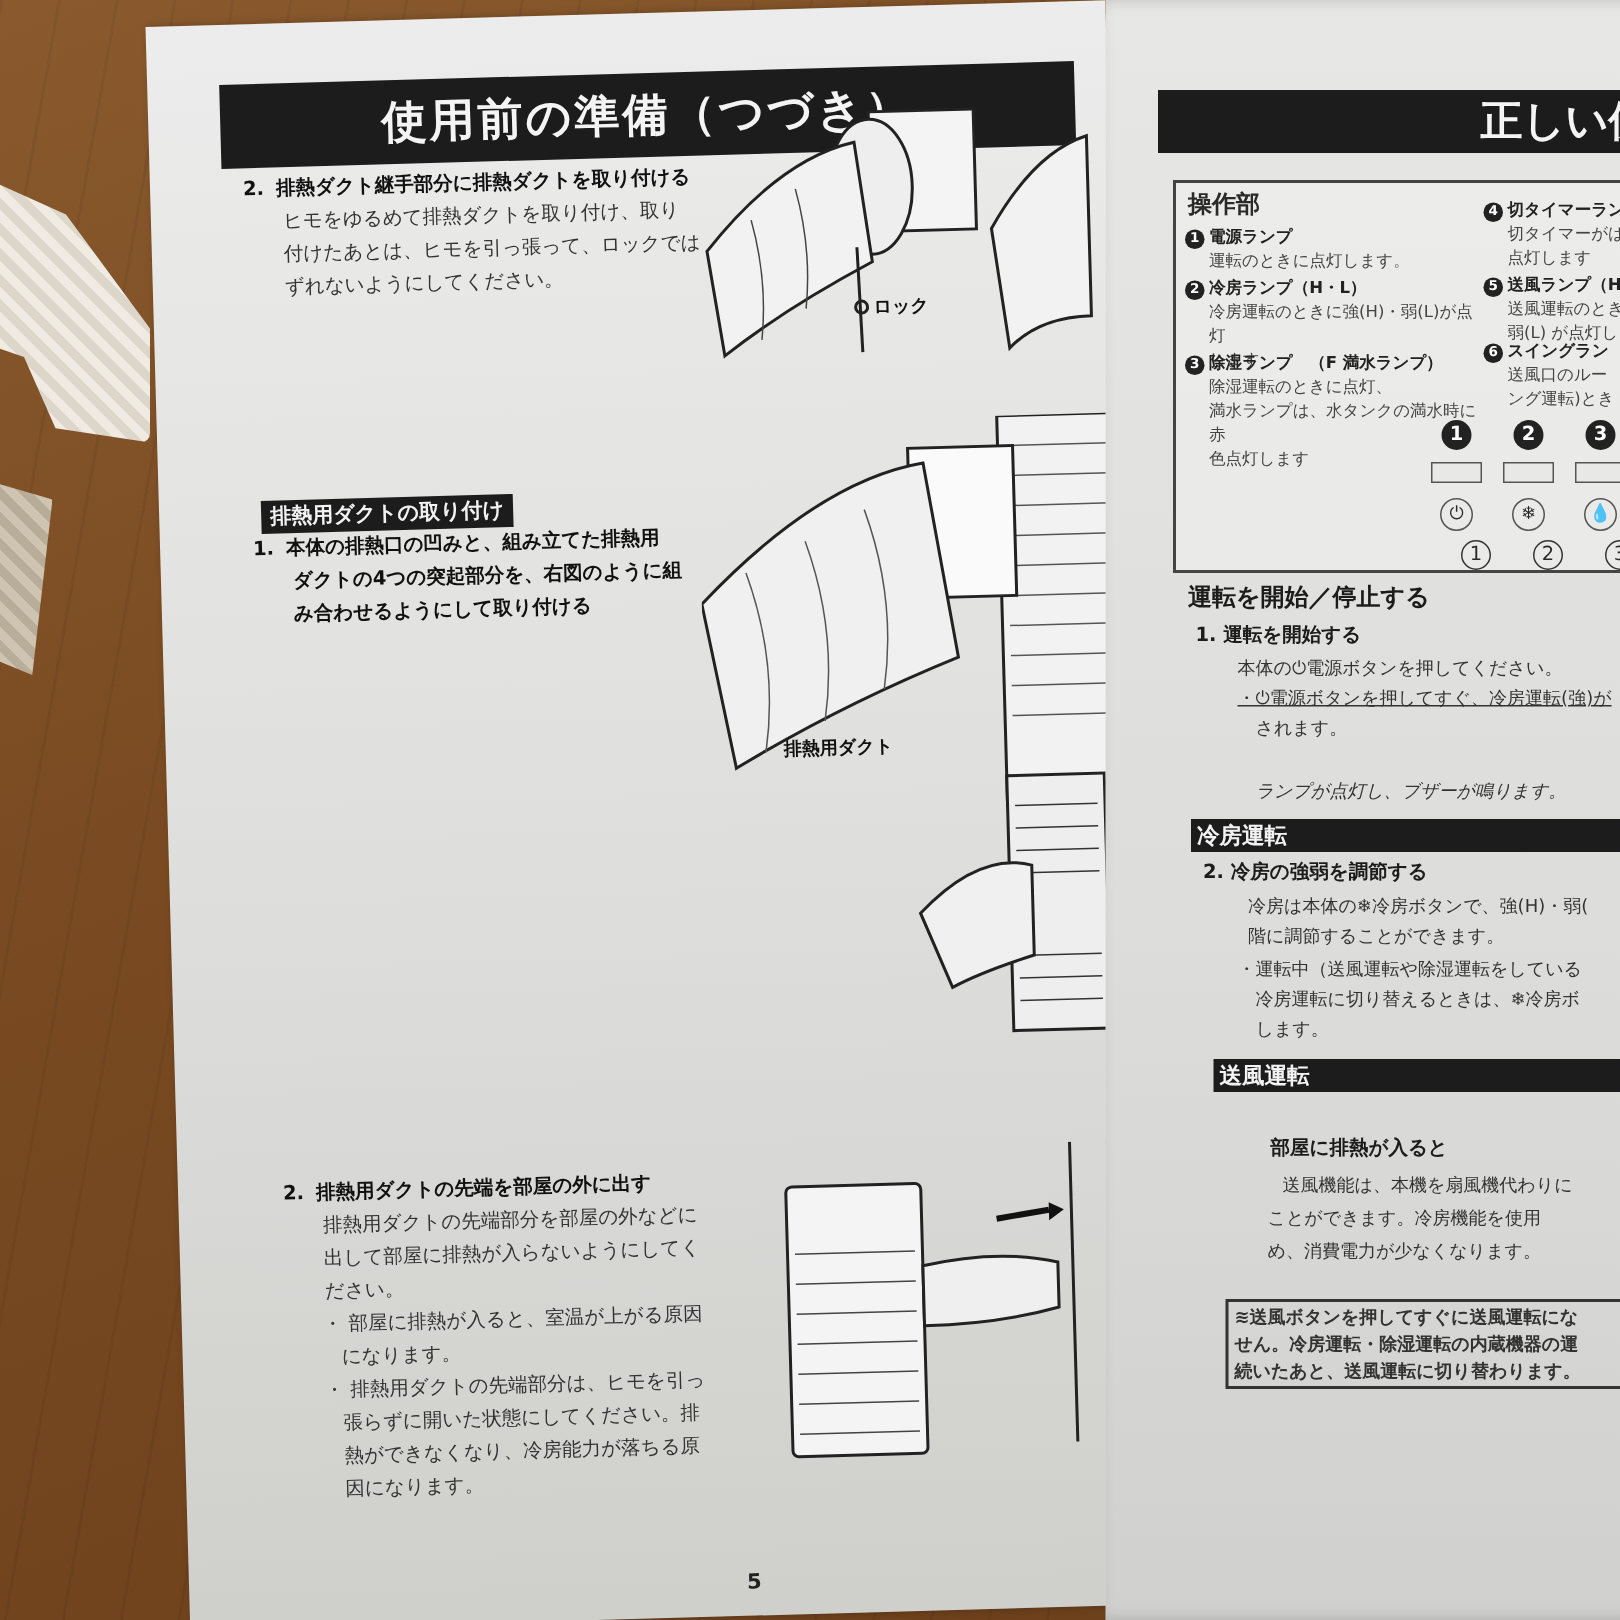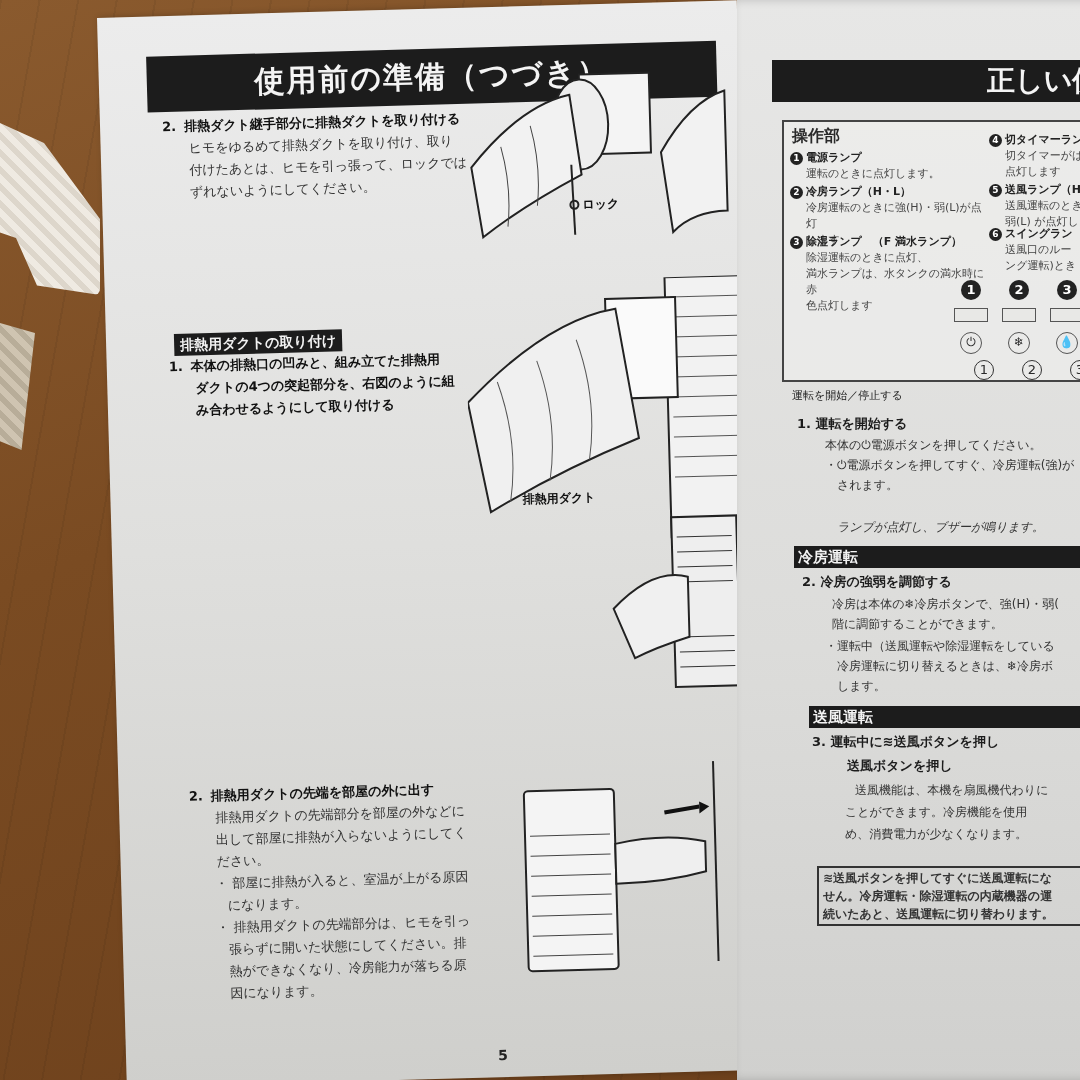--- a/index.html
+++ b/index.html
@@ -76,21 +76,21 @@
   .lamp .ld { padding-left: 16px; }
   .diag-item { position: absolute; width: 46px; text-align: center; }
   .diag-badge {
     width: 20px; height: 20px; border-radius: 50%; background: #222; color: #fff;
     font-size: 13px; font-weight: bold; line-height: 20px; margin: 0 auto;
   }
   .diag-lamp { width: 34px; height: 14px; border: 1.5px solid #555; margin: 8px auto 0; background: #e8e8e6; }
   .diag-btn { width: 22px; height: 22px; border: 1.5px solid #555; border-radius: 50%; margin: 10px auto 0; font-size: 12px; line-height: 19px; }
   .diag-circle { width: 20px; height: 20px; border: 1.5px solid #333; border-radius: 50%; margin: 6px 0 0 26px; font-size: 13px; line-height: 17px; }
 
-  .r-h2 { position: absolute; font-size: 11px; font-weight: normal; color: #1c1c1c; }
+  .r-h2 { position: absolute; font-size: 16px; font-weight: bold; color: #1c1c1c; }
   .r-h3 { position: absolute; font-size: 13px; font-weight: bold; color: #1c1c1c; line-height: 23px; }
   .r-p { position: absolute; font-size: 12px; line-height: 20px; color: #333; white-space: nowrap; }
   .r-bar {
     position: absolute; left: 57px; width: 330px; height: 22px; background: #1c1c1c; color: #f3f3f3;
     font-size: 15px; font-weight: bold; padding-left: 4px; line-height: 22px;
   }
   .note-box {
     position: absolute; left: 80px; top: 866px; width: 300px; height: 60px;
     border: 2px solid #333; font-size: 12px; line-height: 18px; padding: 1px 4px; font-weight: bold; color: #333; white-space: nowrap; overflow: hidden;
   }
@@ -245,35 +245,34 @@
       <div class="diag-lamp"></div>
       <div class="diag-btn">💧</div>
       <div class="diag-circle">3</div>
     </div>
 
   </div>
 
   <div class="r-h2" style="left:55px; top:388px;">運転を開始／停止する</div>
   <div class="r-h3" style="left:60px; top:412px;">1.  運転を開始する</div>
   <div class="r-p" style="left:88px; top:435px;">本体の⏻電源ボタンを押してください。</div>
-  <div class="r-p" style="left:88px; top:455px;">・⏻電源ボタンを押してすぐ、冷房運転(強)が</div>
+  <div class="r-p" style="left:88px; top:455px;text-decoration:underline;">・⏻電源ボタンを押してすぐ、冷房運転(強)が</div>
   <div class="r-p" style="left:88px; top:475px;">　されます。</div>
   <div class="r-p" style="left:88px; top:517px;font-style:italic;">　ランプが点灯し、ブザーが鳴ります。</div>
 
   <div class="r-bar" style="top:546px;">冷房運転</div>
   <div class="r-h3" style="left:65px; top:570px;">2.  冷房の強弱を調節する</div>
   <div class="r-p" style="left:95px; top:594px;">冷房は本体の❄冷房ボタンで、強(H)・弱(</div>
   <div class="r-p" style="left:95px; top:614px;">階に調節することができます。</div>
   <div class="r-p" style="left:88px; top:636px;">・運転中（送風運転や除湿運転をしている</div>
   <div class="r-p" style="left:88px; top:656px;">　冷房運転に切り替えるときは、❄冷房ボ</div>
   <div class="r-p" style="left:88px; top:676px;">　します。</div>
 
   <div class="r-bar" style="top:706px; left:72px;">送風運転</div>
-  <div class="r-h3" style="left:75px; top:730px;">3.  運転中に≋送風ボタンを押し</div>
-  <div class="r-h3" style="left:110px; top:754px;">送風ボタンを押し</div>
+  <div class="r-h3" style="left:110px; top:754px;">部屋に排熱が入ると</div>
   <div class="r-p" style="left:108px; top:780px;margin-left:10px;">送風機能は、本機を扇風機代わりに</div>
   <div class="r-p" style="left:108px; top:802px;">ことができます。冷房機能を使用</div>
   <div class="r-p" style="left:108px; top:824px;">め、消費電力が少なくなります。</div>
 
   <div class="note-box">
     <div>≋送風ボタンを押してすぐに送風運転にな</div>
     <div>せん。冷房運転・除湿運転の内蔵機器の運</div>
     <div>続いたあと、送風運転に切り替わります。</div>
   </div>
 </div>

